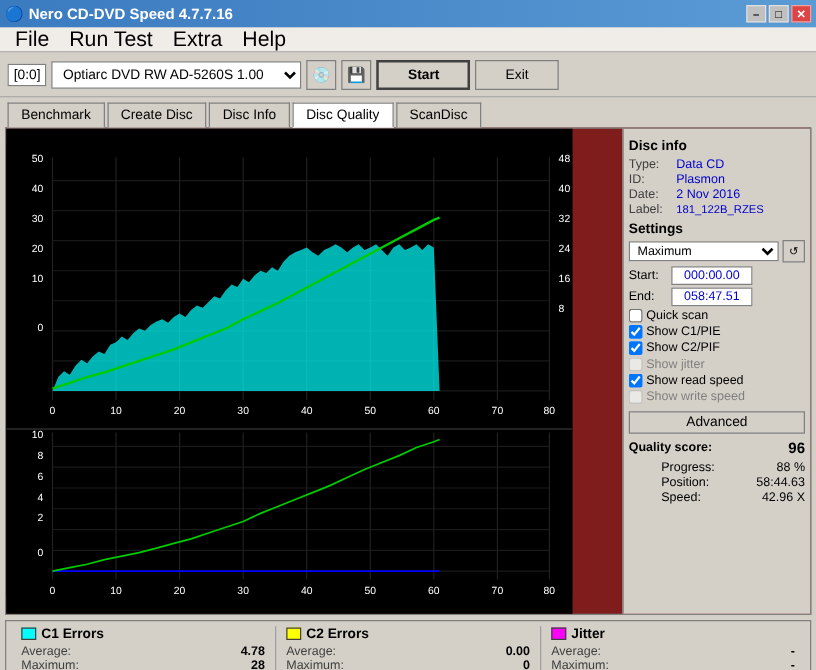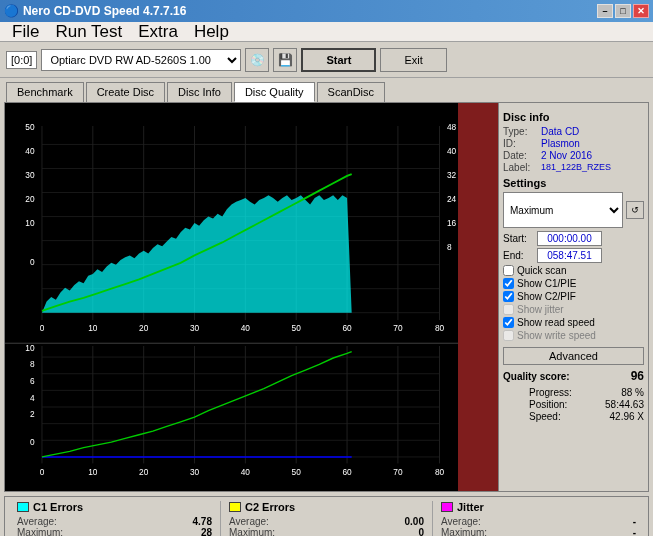--- a/index.html
+++ b/index.html
@@ -37,21 +37,21 @@
     
     
     .right-panel { width: 150px; background: #d4d0c8; border-left: 1px solid #808080; padding: 4px; overflow-y: auto; flex-shrink: 0; }
     
     .panel-section-title { font-weight: bold; font-size: 11px; margin-bottom: 3px; margin-top: 4px; }
     .info-row { display: flex; gap: 2px; margin-bottom: 1px; }
     .info-label { color: #404040; font-size: 10px; width: 36px; flex-shrink: 0; }
     .info-value { font-size: 10px; color: #0000cc; }
     
     .settings-row { display: flex; align-items: center; gap: 3px; margin-bottom: 3px; }
-    .settings-select { font-size: 10px; border: 1px solid #808080; background: white; padding: 1px 2px; flex: 1; height: 36px; }
+    .settings-select { font-size: 10px; border: 1px solid #808080; background: white; padding: 1px 2px; flex: 1; height: 16px; }
     .settings-icon { width: 18px; height: 18px; border: 1px solid #808080; background: #d4d0c8; display: flex; align-items: center; justify-content: center; font-size: 9px; cursor: pointer; }
     
     .field-row { display: flex; align-items: center; gap: 4px; margin-bottom: 2px; }
     .field-label { font-size: 10px; width: 30px; }
     .field-value { font-size: 10px; color: #0000cc; border: 1px solid #808080; background: white; padding: 1px 3px; width: 65px; text-align: center; }
     
     .checkbox-row { display: flex; align-items: center; gap: 3px; margin-bottom: 2px; }
     .checkbox-row input[type=checkbox] { width: 11px; height: 11px; }
     .checkbox-row label { font-size: 10px; }
     .checkbox-row.disabled label { color: #808080; }

